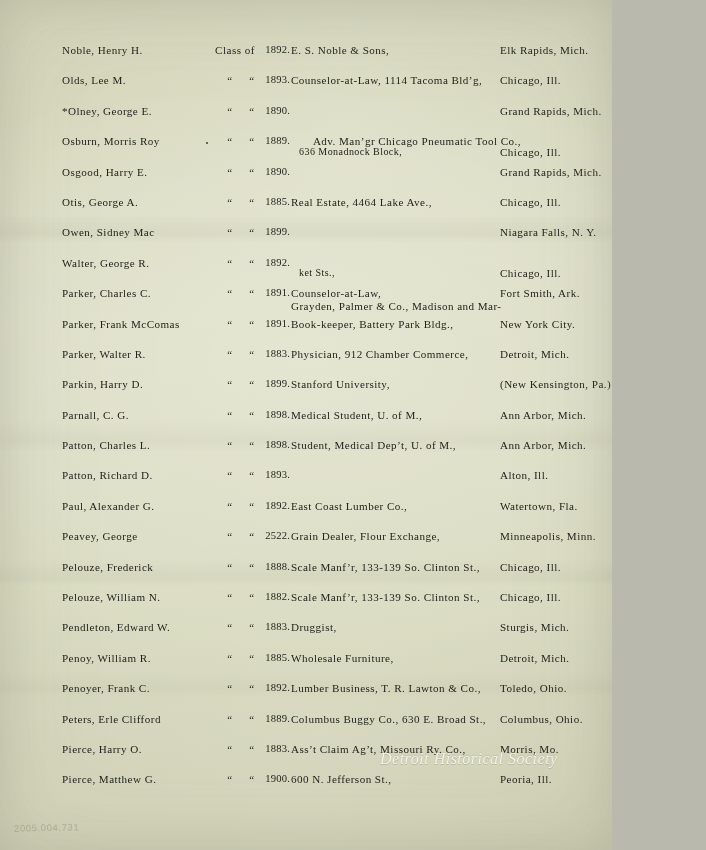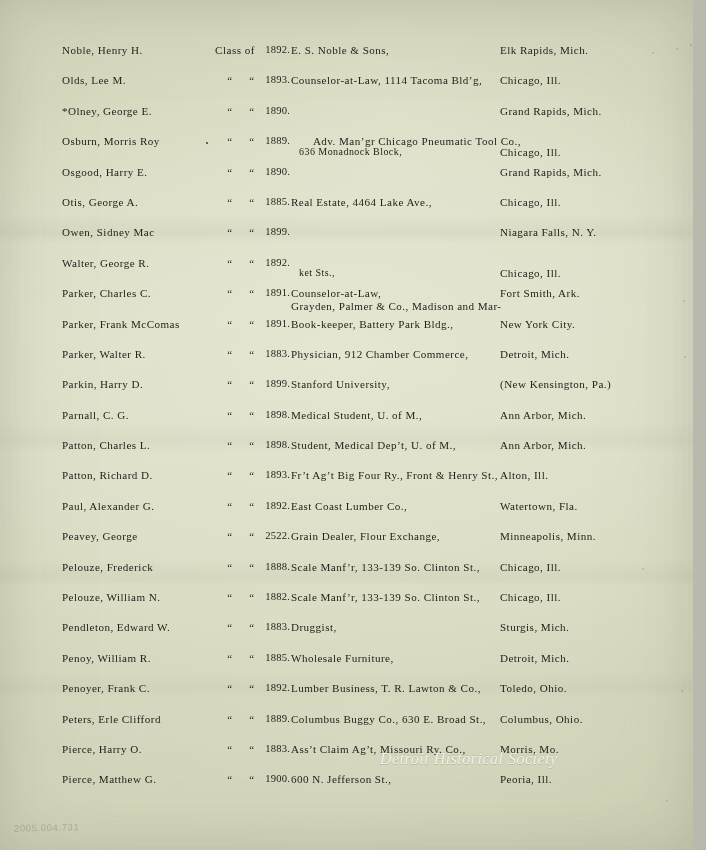--- a/index.html
+++ b/index.html
@@ -3,21 +3,21 @@
 <meta charset="utf-8">
 <title>Alumni Directory Page</title>
 <style>
   html, body {
     margin: 0;
     padding: 0;
     background: #b9b9ae;
   }
   .page {
     position: relative;
-    width: 693px;
+    width: 612px;
     height: 850px;
     overflow: hidden;
     background: #eceddf;
     font-family: "Liberation Serif", "DejaVu Serif", serif;
     color: #23241e;
   }
   
   .paper-tone {
     position: absolute;
     inset: 0;
@@ -262,21 +262,20 @@
         <div class="cell c-d2 ditto">“</div>
         <div class="cell c-year year">1898.</div>
         <div class="cell c-occ">Student, Medical Dep’t, U. of M.,</div>
         <div class="cell c-loc">Ann Arbor, Mich.</div>
       </div>
       <div class="row">
         <div class="cell c-name">Patton,  Richard D.</div>
         <div class="cell c-d1 ditto">“</div>
         <div class="cell c-d2 ditto">“</div>
         <div class="cell c-year year">1893.</div>
-        <div class="cell c-occ">Fr’t Ag’t Big Four Ry., Front &amp; Henry St.,</div>
         <div class="cell c-loc">Alton, Ill.</div>
       </div>
       <div class="row">
         <div class="cell c-name">Paul,  Alexander G.</div>
         <div class="cell c-d1 ditto">“</div>
         <div class="cell c-d2 ditto">“</div>
         <div class="cell c-year year">1892.</div>
         <div class="cell c-occ">East Coast Lumber Co.,</div>
         <div class="cell c-loc">Watertown, Fla.</div>
       </div>

